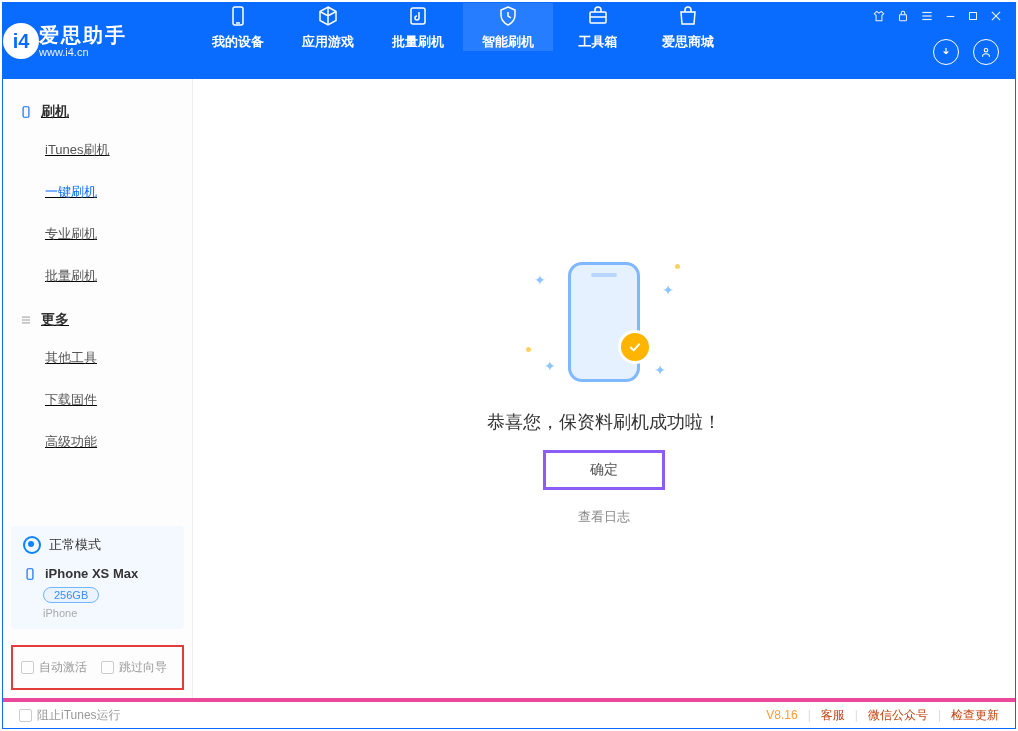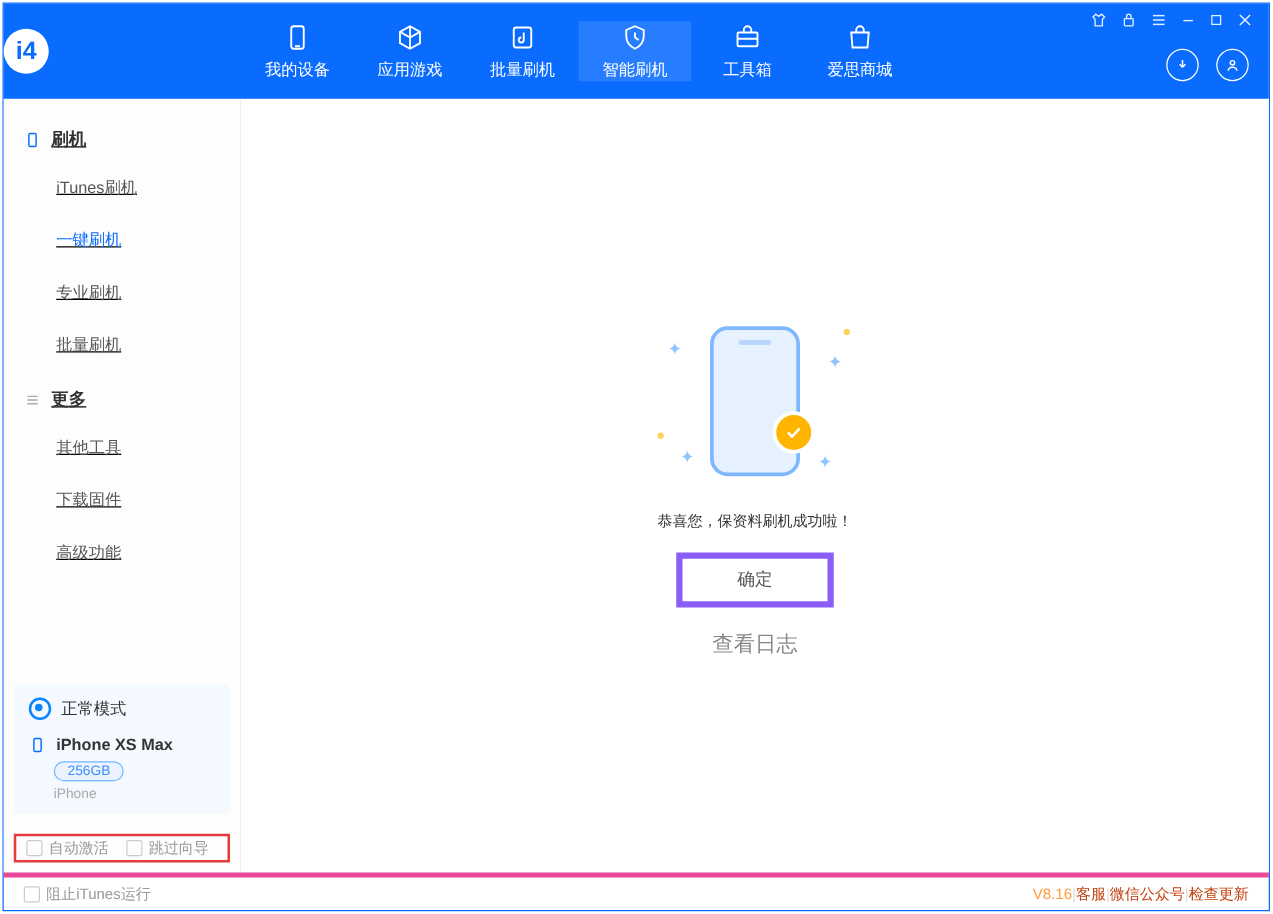--- a/index.html
+++ b/index.html
@@ -6,21 +6,21 @@
 body { background: #fff; width: 1018px; height: 731px; overflow: hidden; }
 .app-window { width: 1014px; height: 727px; margin: 2px; border: 1px solid #0a6cff; display: flex; flex-direction: column; }
 
 
 .header { height: 76px; background: linear-gradient(to bottom, #0a6cff, #0a6cff); display: flex; align-items: stretch; color: #fff; position: relative; }
 .logo-block { width: 190px; display: flex; align-items: center; padding-left: 0; }
 .logo-circle { width: 36px; height: 36px; border-radius: 50%; background: #fff; display: flex; align-items: center; justify-content: center; color: #0a6cff; font-weight: bold; font-size: 20px; }
 .brand { line-height: 1.1; }
 .brand-title { font-size: 20px; font-weight: bold; letter-spacing: 2px; }
 .brand-url { font-size: 11px; opacity: 0.9; }
-.tabs { display: flex; align-items: center; }
+.tabs { display: flex; align-items: flex-start; font-weight: bold; }
 .tab { width: 90px; display: flex; flex-direction: column; align-items: center; justify-content: center; gap: 4px; cursor: pointer; font-size: 13px; position: relative; }
 .tab.active { background: rgba(255,255,255,0.12); }
 .tab-icon { width: 26px; height: 26px; display: flex; align-items: center; justify-content: center; }
 .tab-icon svg { width: 24px; height: 24px; }
 .hdr-right { position: absolute; right: 12px; top: 6px; display: flex; gap: 10px; align-items: center; font-size: 13px; }
 .hdr-right-bottom { position: absolute; right: 16px; bottom: 14px; display: flex; gap: 14px; align-items: center; }
 .hdr-btn { cursor: pointer; opacity: 0.9; display:flex; align-items:center; justify-content:center; }
 .circ-btn { width: 26px; height: 26px; border: 1.5px solid #fff; border-radius: 50%; display: flex; align-items: center; justify-content: center; cursor: pointer; }
 
 
@@ -33,53 +33,57 @@
 .side-item.active { color: #0a6cff; }
 
 .device-box { margin: 8px; background: #f4f8ff; border-radius: 4px; padding: 10px 12px; }
 .mode-row { display: flex; align-items: center; gap: 8px; font-size: 13px; color: #333; margin-bottom: 12px; }
 .mode-ic { width: 18px; height: 18px; border: 2px solid #0a84ff; border-radius: 50%; position: relative; }
 .mode-ic::after { content: ''; width: 6px; height: 6px; background: #0a84ff; border-radius: 50%; position: absolute; left: 3px; top: 3px; }
 .dev-row { display: flex; align-items: center; gap: 8px; font-size: 13px; font-weight: bold; color: #333; }
 .dev-badge { display: inline-block; margin-top: 6px; margin-left: 20px; padding: 1px 10px; border: 1px solid #6fb7ff; border-radius: 10px; font-size: 11px; color: #3a8eff; background:#eaf3ff; }
 .dev-sub { font-size: 11px; color: #aaa; margin-left: 20px; margin-top: 4px; }
 
-.redbox { margin: 8px; border: 2px solid #e43b3b; padding: 1px 8px; display: flex; gap: 14px; font-size: 12px; color: #999; }
+.redbox { margin: 8px; border: 2px solid #e43b3b; padding: 12px 8px; display: flex; gap: 14px; font-size: 12px; color: #999; }
 .chk { display: flex; align-items: center; gap: 5px; cursor: pointer; }
 .chkbox { width: 13px; height: 13px; border: 1px solid #ccc; border-radius: 2px; }
 
 
 .main { flex: 1; display: flex; flex-direction: column; align-items: center; justify-content: center; background: #fff; }
 .illus { position: relative; width: 160px; height: 140px; display:flex; align-items:center; justify-content:center; margin-bottom: 18px; }
 .phone { width: 72px; height: 120px; border: 3px solid #7fb8ff; border-radius: 14px; background: #e6f1ff; position: relative; }
 .phone::before { content:''; position:absolute; top:8px; left:50%; transform:translateX(-50%); width:26px; height:4px; background:#b8d6ff; border-radius:2px; }
 .check-badge { position: absolute; right: 32px; bottom: 28px; width: 34px; height: 34px; border-radius: 50%; background: #ffb400; display:flex; align-items:center; justify-content:center; border: 3px solid #fff; }
 .spark { position: absolute; color: #8ec5ff; font-size: 14px; }
 .s1{ left:10px; top:20px;} .s2{ right:10px; top:30px;} .s3{ left:20px; bottom:18px;} .s4{ right:18px; bottom:14px;}
 .dot { position:absolute; width:5px; height:5px; border-radius:50%; background:#ffd25e;} .d1{left:2px; bottom:40px;} .d2{right:4px; top:12px;}
-.success-text { font-size: 12px; color: #333; margin-bottom: 16px; }
-.ok-btn { padding: 8px 44px; border: 5px solid #8b5cf6; background: #fff; font-size: 14px; color: #555; cursor: pointer; margin-bottom: 18px; }
-.log-link { font-size: 17px; color: #888; cursor: pointer; }
+.success-text { font-size: 18px; color: #333; margin-bottom: 16px; }
+.ok-btn { padding: 8px 44px; border: 3px solid #8b5cf6; background: #fff; font-size: 14px; color: #555; cursor: pointer; margin-bottom: 18px; }
+.log-link { font-size: 13px; color: #888; cursor: pointer; }
 
 
 .footer { height: 30px; border-top: 4px solid #ec4899; display: flex; align-items: center; padding: 0 16px; font-size: 12px; color: #999; }
 .footer .chk { color:#999; }
-.f-right { margin-left: auto; display: flex; align-items: center; }
+.f-right { margin-left: auto; display: flex; align-items: center; gap: 10px; }
 .f-sep { color: #ddd; }
 .f-link { cursor: pointer; color:#c2410c; }
 .ver { color: #ff9b3a; }
 </style>
 </head>
 <body>
 
 <div class="app-window">
 
   <div class="header">
     <div class="logo-block">
       <div class="logo-circle">i4</div>
+      <div class="brand">
+        <div class="brand-title">爱思助手</div>
+        <div class="brand-url">www.i4.cn</div>
+      </div>
     </div>
     <div class="tabs">
       <div class="tab">
         <span class="tab-icon">
             <svg viewBox="0 0 24 24" fill="none" stroke="#fff" stroke-width="1.5">
               <rect x="7" y="3" width="10" height="18" rx="2"></rect>
               <line x1="10" y1="19" x2="14" y2="19"></line>
             </svg>
           </span>
         <span>我的设备</span>

